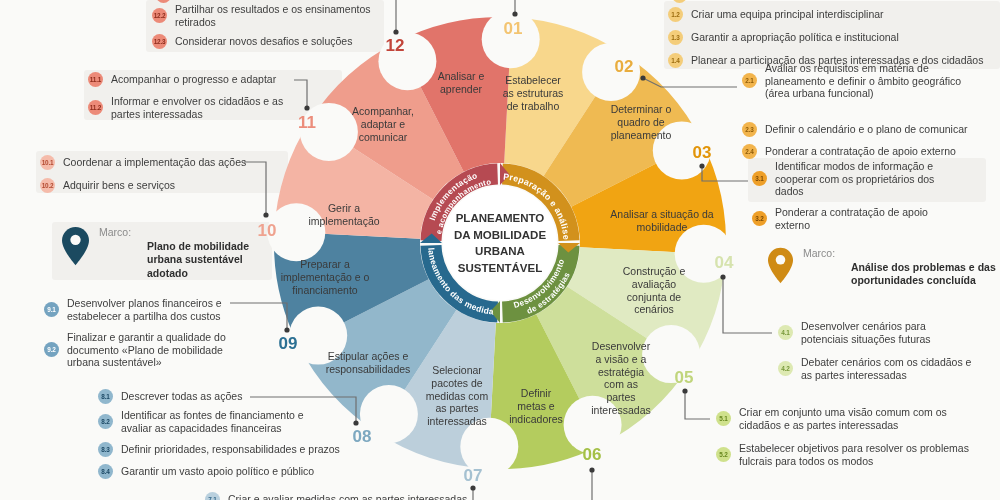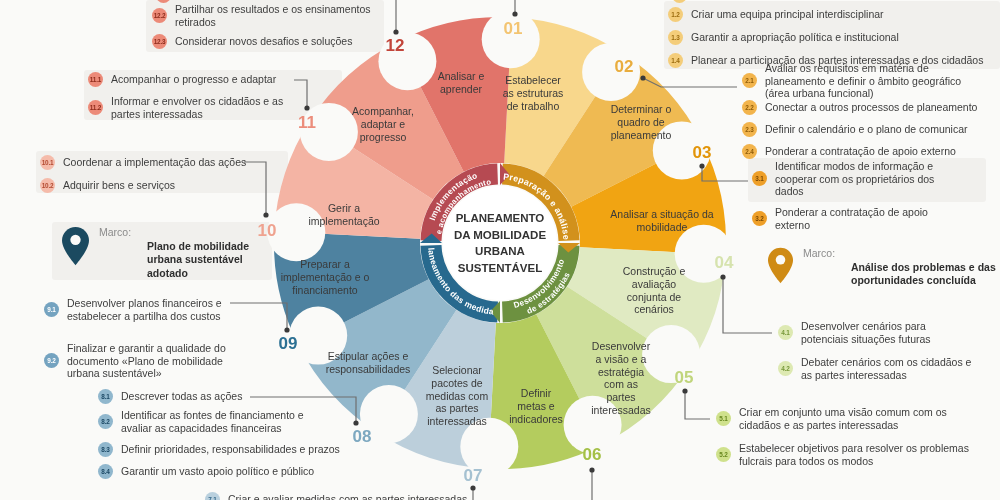--- a/index.html
+++ b/index.html
@@ -135,21 +135,21 @@
   <div class="plbl" style="left:533px;top:93px;width:64px">Estabelecer as estruturas de trabalho</div>
   <div class="plbl" style="left:641px;top:122px;width:70px">Determinar o quadro de planeamento</div>
   <div class="plbl" style="left:662px;top:221px;width:108px">Analisar a situação da mobilidade</div>
   <div class="plbl" style="left:654px;top:291px;width:74px">Construção e avaliação conjunta de cenários</div>
   <div class="plbl" style="left:621px;top:378px;width:64px">Desenvolver a visão e a estratégia com as partes interessadas</div>
   <div class="plbl" style="left:536px;top:406px;width:60px">Definir metas e indicadores</div>
   <div class="plbl" style="left:457px;top:396px;width:72px">Selecionar pacotes de medidas com as partes interessadas</div>
   <div class="plbl" style="left:325px;top:277px;width:95px">Preparar a implementação e o financiamento</div>
   <div class="plbl" style="left:368px;top:363px;width:88px">Estipular ações e responsabilidades</div>
   <div class="plbl" style="left:344px;top:215px;width:75px">Gerir a implementação</div>
-  <div class="plbl" style="left:383px;top:124px;width:70px">Acompanhar, adaptar e progresso</div>
+  <div class="plbl" style="left:383px;top:124px;width:70px">Acompanhar, adaptar e comunicar</div>
   <div class="plbl" style="left:461px;top:83px;width:48px">Analisar e aprender</div>
 
   <span class="badge abs" style="left: 156px; top: -12px; background: rgb(236, 138, 120); color: rgb(143, 44, 28);">12.1</span>
   <div class="row" style="left:152px;top:3px">
     <span class="badge" style="background: rgb(236, 138, 120); color: rgb(143, 44, 28);">12.2</span>
     <span class="txt" style="max-width:216px">Partilhar os resultados e os ensinamentos retirados</span>
   </div>
   <div class="row" style="left:152px;top:34px">
     <span class="badge" style="background: rgb(236, 138, 120); color: rgb(143, 44, 28);">12.3</span>
     <span class="txt" style="max-width:240px">Considerar novos desafios e soluções</span>
@@ -183,21 +183,21 @@
     <span>
       <div class="mtitle">Marco:</div>
       <div class="mtext" style="max-width:135px">Plano de mobilidade urbana sustentável adotado</div>
     </span>
   </div>
 
   <div class="row" style="left:44px;top:297px">
     <span class="badge" style="background: rgb(116, 163, 192); color: rgb(255, 255, 255);">9.1</span>
     <span class="txt" style="max-width:175px">Desenvolver planos financeiros e estabelecer a partilha dos custos</span>
   </div>
-  <div class="row" style="left:44px;top:342px">
+  <div class="row" style="left:44px;top:331px">
     <span class="badge" style="background: rgb(116, 163, 192); color: rgb(255, 255, 255);">9.2</span>
     <span class="txt" style="max-width:188px">Finalizar e garantir a qualidade do documento «Plano de mobilidade urbana sustentável»</span>
   </div>
 
   <div class="row" style="left:98px;top:409px">
     <span class="badge" style="background: rgb(144, 183, 205); color: rgb(29, 74, 102);">8.2</span>
     <span class="txt" style="max-width:205px">Identificar as fontes de financiamento e avaliar as capacidades financeiras</span>
   </div>
   <div class="row" style="left:98px;top:389px">
     <span class="badge" style="background: rgb(144, 183, 205); color: rgb(29, 74, 102);">8.1</span>
@@ -227,24 +227,20 @@
     <span class="txt" style="max-width:330px">Garantir a apropriação política e institucional</span>
   </div>
   <div class="row" style="left:668px;top:53px">
     <span class="badge" style="background: rgb(244, 205, 122); color: rgb(156, 109, 16);">1.4</span>
     <span class="txt" style="max-width:310px">Planear a participação das partes interessadas e dos cidadãos</span>
   </div>
 
   <div class="row" style="left:742px;top:62px">
     <span class="badge" style="background: rgb(242, 180, 76); color: rgb(143, 92, 8);">2.1</span>
     <span class="txt" style="max-width:218px">Avaliar os requisitos em matéria de planeamento e definir o âmbito geográfico (área urbana funcional)</span>
-  </div>
-  <div class="row" style="left:742px;top:100px">
-    <span class="badge" style="background: rgb(242, 180, 76); color: rgb(143, 92, 8);">2.2</span>
-    <span class="txt" style="max-width:235px">Conectar a outros processos de planeamento</span>
   </div>
   <div class="row" style="left:742px;top:122px">
     <span class="badge" style="background: rgb(242, 180, 76); color: rgb(143, 92, 8);">2.3</span>
     <span class="txt" style="max-width:235px">Definir o calendário e o plano de comunicar</span>
   </div>
   <div class="row" style="left:742px;top:144px">
     <span class="badge" style="background: rgb(242, 180, 76); color: rgb(143, 92, 8);">2.4</span>
     <span class="txt" style="max-width:235px">Ponderar a contratação de apoio externo</span>
   </div>
 

